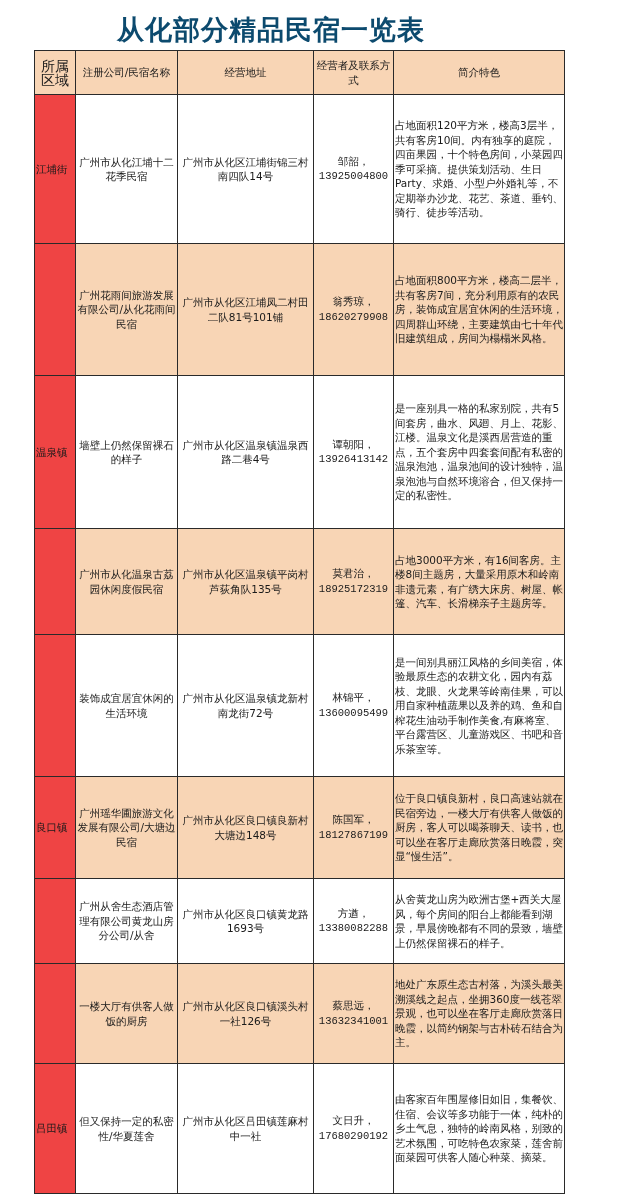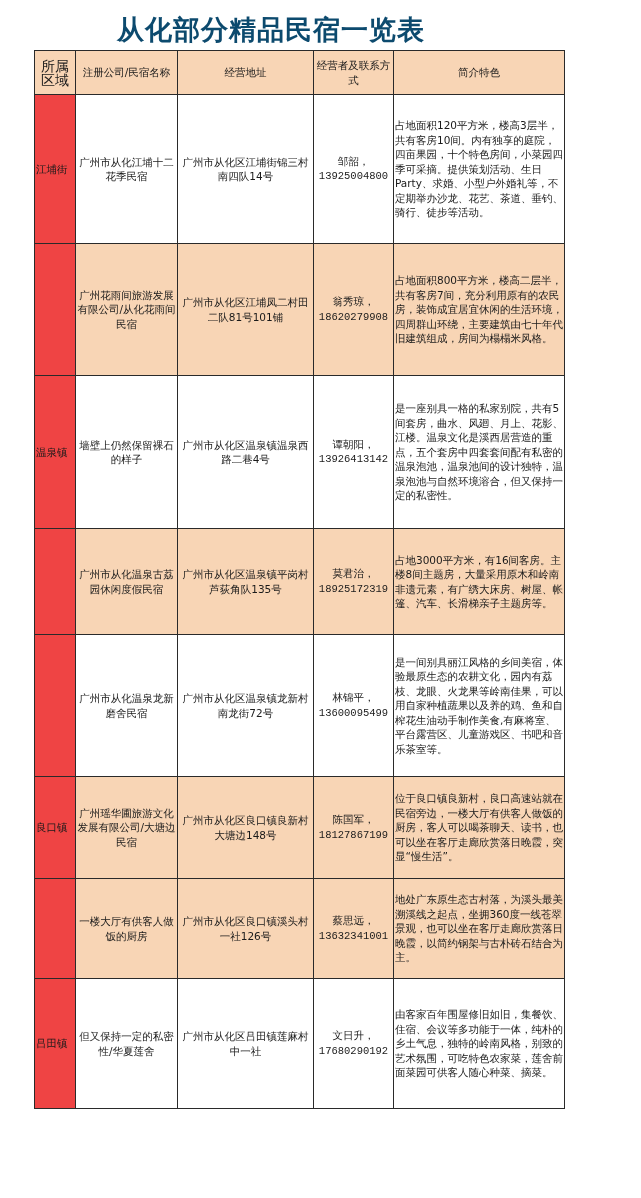--- a/index.html
+++ b/index.html
@@ -66,31 +66,38 @@
     </tr>
     <tr class="orange" style="height:106px">
       <td class="c1"></td>
       <td class="c2">广州市从化温泉古荔园休闲度假民宿</td>
       <td class="c3">广州市从化区温泉镇平岗村芦荻角队135号</td>
       <td class="c4">莫君治，18925172319</td>
       <td class="c5">占地3000平方米，有16间客房。主楼8间主题房，大量采用原木和岭南非遗元素，有广绣大床房、树屋、帐篷、汽车、长滑梯亲子主题房等。</td>
     </tr>
     <tr style="height:142px">
       <td class="c1"></td>
-      <td class="c2">广州市从化温泉龙新磨舍民宿</td>
+      <td class="c2">装饰成宜居宜休闲的生活环境</td>
       <td class="c3">广州市从化区温泉镇龙新村南龙街72号</td>
       <td class="c4">林锦平，13600095499</td>
       <td class="c5">是一间别具丽江风格的乡间美宿，体验最原生态的农耕文化，园内有荔枝、龙眼、火龙果等岭南佳果，可以用自家种植蔬果以及养的鸡、鱼和自榨花生油动手制作美食,有麻将室、平台露营区、儿童游戏区、书吧和音乐茶室等。</td>
     </tr>
     <tr class="orange" style="height:102px">
       <td class="c1">良口镇</td>
       <td class="c2">广州瑶华圃旅游文化发展有限公司/大塘边民宿</td>
       <td class="c3">广州市从化区良口镇良新村大塘边148号</td>
       <td class="c4">陈国军，18127867199</td>
       <td class="c5">位于良口镇良新村，良口高速站就在民宿旁边，一楼大厅有供客人做饭的厨房，客人可以喝茶聊天、读书，也可以坐在客厅走廊欣赏落日晚霞，突显“慢生活”。</td>
+    </tr>
+    <tr style="height:85px">
+      <td class="c1"></td>
+      <td class="c2">广州从舍生态酒店管理有限公司黄龙山房分公司/从舍</td>
+      <td class="c3">广州市从化区良口镇黄龙路1693号</td>
+      <td class="c4">方遒，13380082288</td>
+      <td class="c5">从舍黄龙山房为欧洲古堡+西关大屋风，每个房间的阳台上都能看到湖景，早晨傍晚都有不同的景致，墙壁上仍然保留裸石的样子。</td>
     </tr>
     <tr class="orange" style="height:100px">
       <td class="c1"></td>
       <td class="c2">一楼大厅有供客人做饭的厨房</td>
       <td class="c3">广州市从化区良口镇溪头村一社126号</td>
       <td class="c4">蔡思远，13632341001</td>
       <td class="c5">地处广东原生态古村落，为溪头最美溯溪线之起点，坐拥360度一线苍翠景观，也可以坐在客厅走廊欣赏落日晚霞，以简约钢架与古朴砖石结合为主。</td>
     </tr>
     <tr style="height:130px">
       <td class="c1">吕田镇</td>

